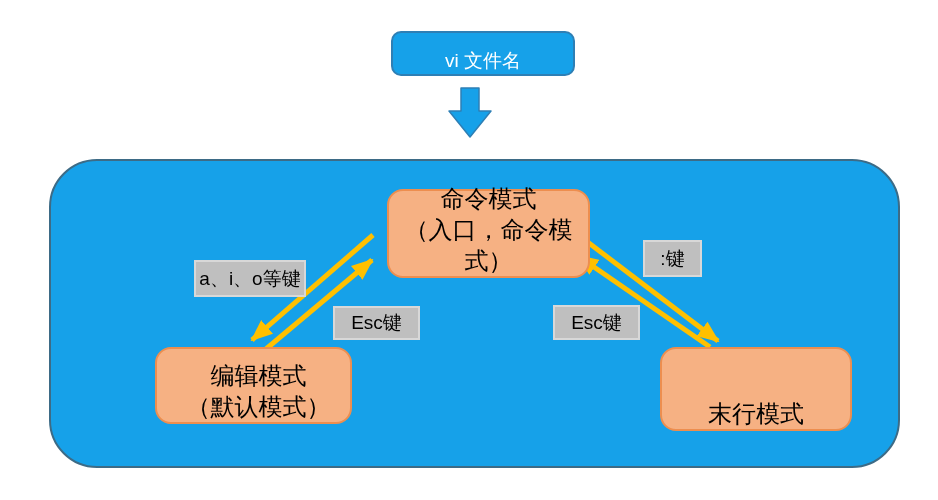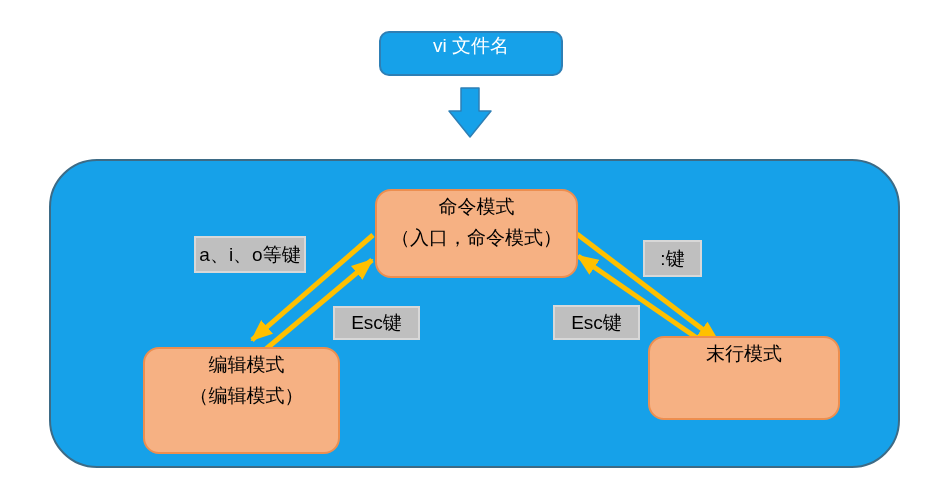--- a/index.html
+++ b/index.html
@@ -26,49 +26,49 @@
     width:938px; height:500px;
     z-index:2;
   }
   .yellow-line { stroke:var(--yellow); stroke-width:5; fill:none; }
   .yellow-head { fill:var(--yellow); }
   .down-arrow-shape { fill:var(--blue); stroke:var(--blue-border); stroke-width:1.5; stroke-linejoin:round; }
   
   .node {
     position:absolute; box-sizing:border-box;
     display:flex; flex-direction:column;
-    align-items:center; justify-content:flex-start;
-    text-align:center; z-index:3;
+    align-items:center; justify-content:flex-end;
+    text-align:center; z-index:3;margin-left:12px;
   }
   .blue-box {
     background:var(--blue);
     border:2px solid var(--blue-border);
     border-radius:10px;
     color:#ffffff; font-size:19px;
   }
   .orange-box {
     background:var(--orange);
     border:2px solid var(--orange-border);
     border-radius:16px;
-    color:#000000; font-size:19px; line-height:31px;
+    color:#000000; font-size:24px; line-height:31px;
   }
   .title-box { left:379px; top:31px; width:184px; height:45px; }
   .command-box { left:375px; top:189px; width:203px; height:89px; }
-  .edit-box { left:143px; top:347px; width:197px; height:107px;padding-left:10px; }
-  .lastline-box { left:648px; top:336px; width:192px; height:84px; }
+  .edit-box { left:143px; top:347px; width:197px; height:77px;padding-left:10px; }
+  .lastline-box { left:648px; top:347px; width:192px; height:84px; }
   
   .key-label {
     position:absolute; box-sizing:border-box;
     background:var(--gray);
     border:2px solid var(--gray-border);
     color:#000000; font-size:19px;
     display:flex; align-items:center; justify-content:center;
     z-index:4; white-space:nowrap;
   }
-  .label-aio { left:194px; top:236px; width:112px; height:37px; }
+  .label-aio { left:194px; top:260px; width:112px; height:37px; }
   .label-esc-left { left:333px; top:306px; width:87px; height:34px; }
   .label-colon { left:643px; top:240px; width:59px; height:37px; }
   .label-esc-right { left:553px; top:305px; width:87px; height:35px; }
 </style>
 </head>
 <body>
 
 <div class="canvas">
 
   <div class="node blue-box title-box">
@@ -95,21 +95,21 @@
     <line class="yellow-line" x1="710" y1="347" x2="578" y2="256" marker-end="url(#yhead)"></line>
   </svg>
 
   <div class="node orange-box command-box">
     <span>命令模式</span>
     <span>（入口，命令模式）</span>
   </div>
 
   <div class="node orange-box edit-box">
     <span>编辑模式</span>
-    <span>（编辑模式）</span>
+    <span>（默认模式）</span>
   </div>
 
   <div class="node orange-box lastline-box">
     <span>末行模式</span>
   </div>
 
   <div class="key-label label-aio">
     <span>a、i、o等键</span>
   </div>
   <div class="key-label label-esc-left">

